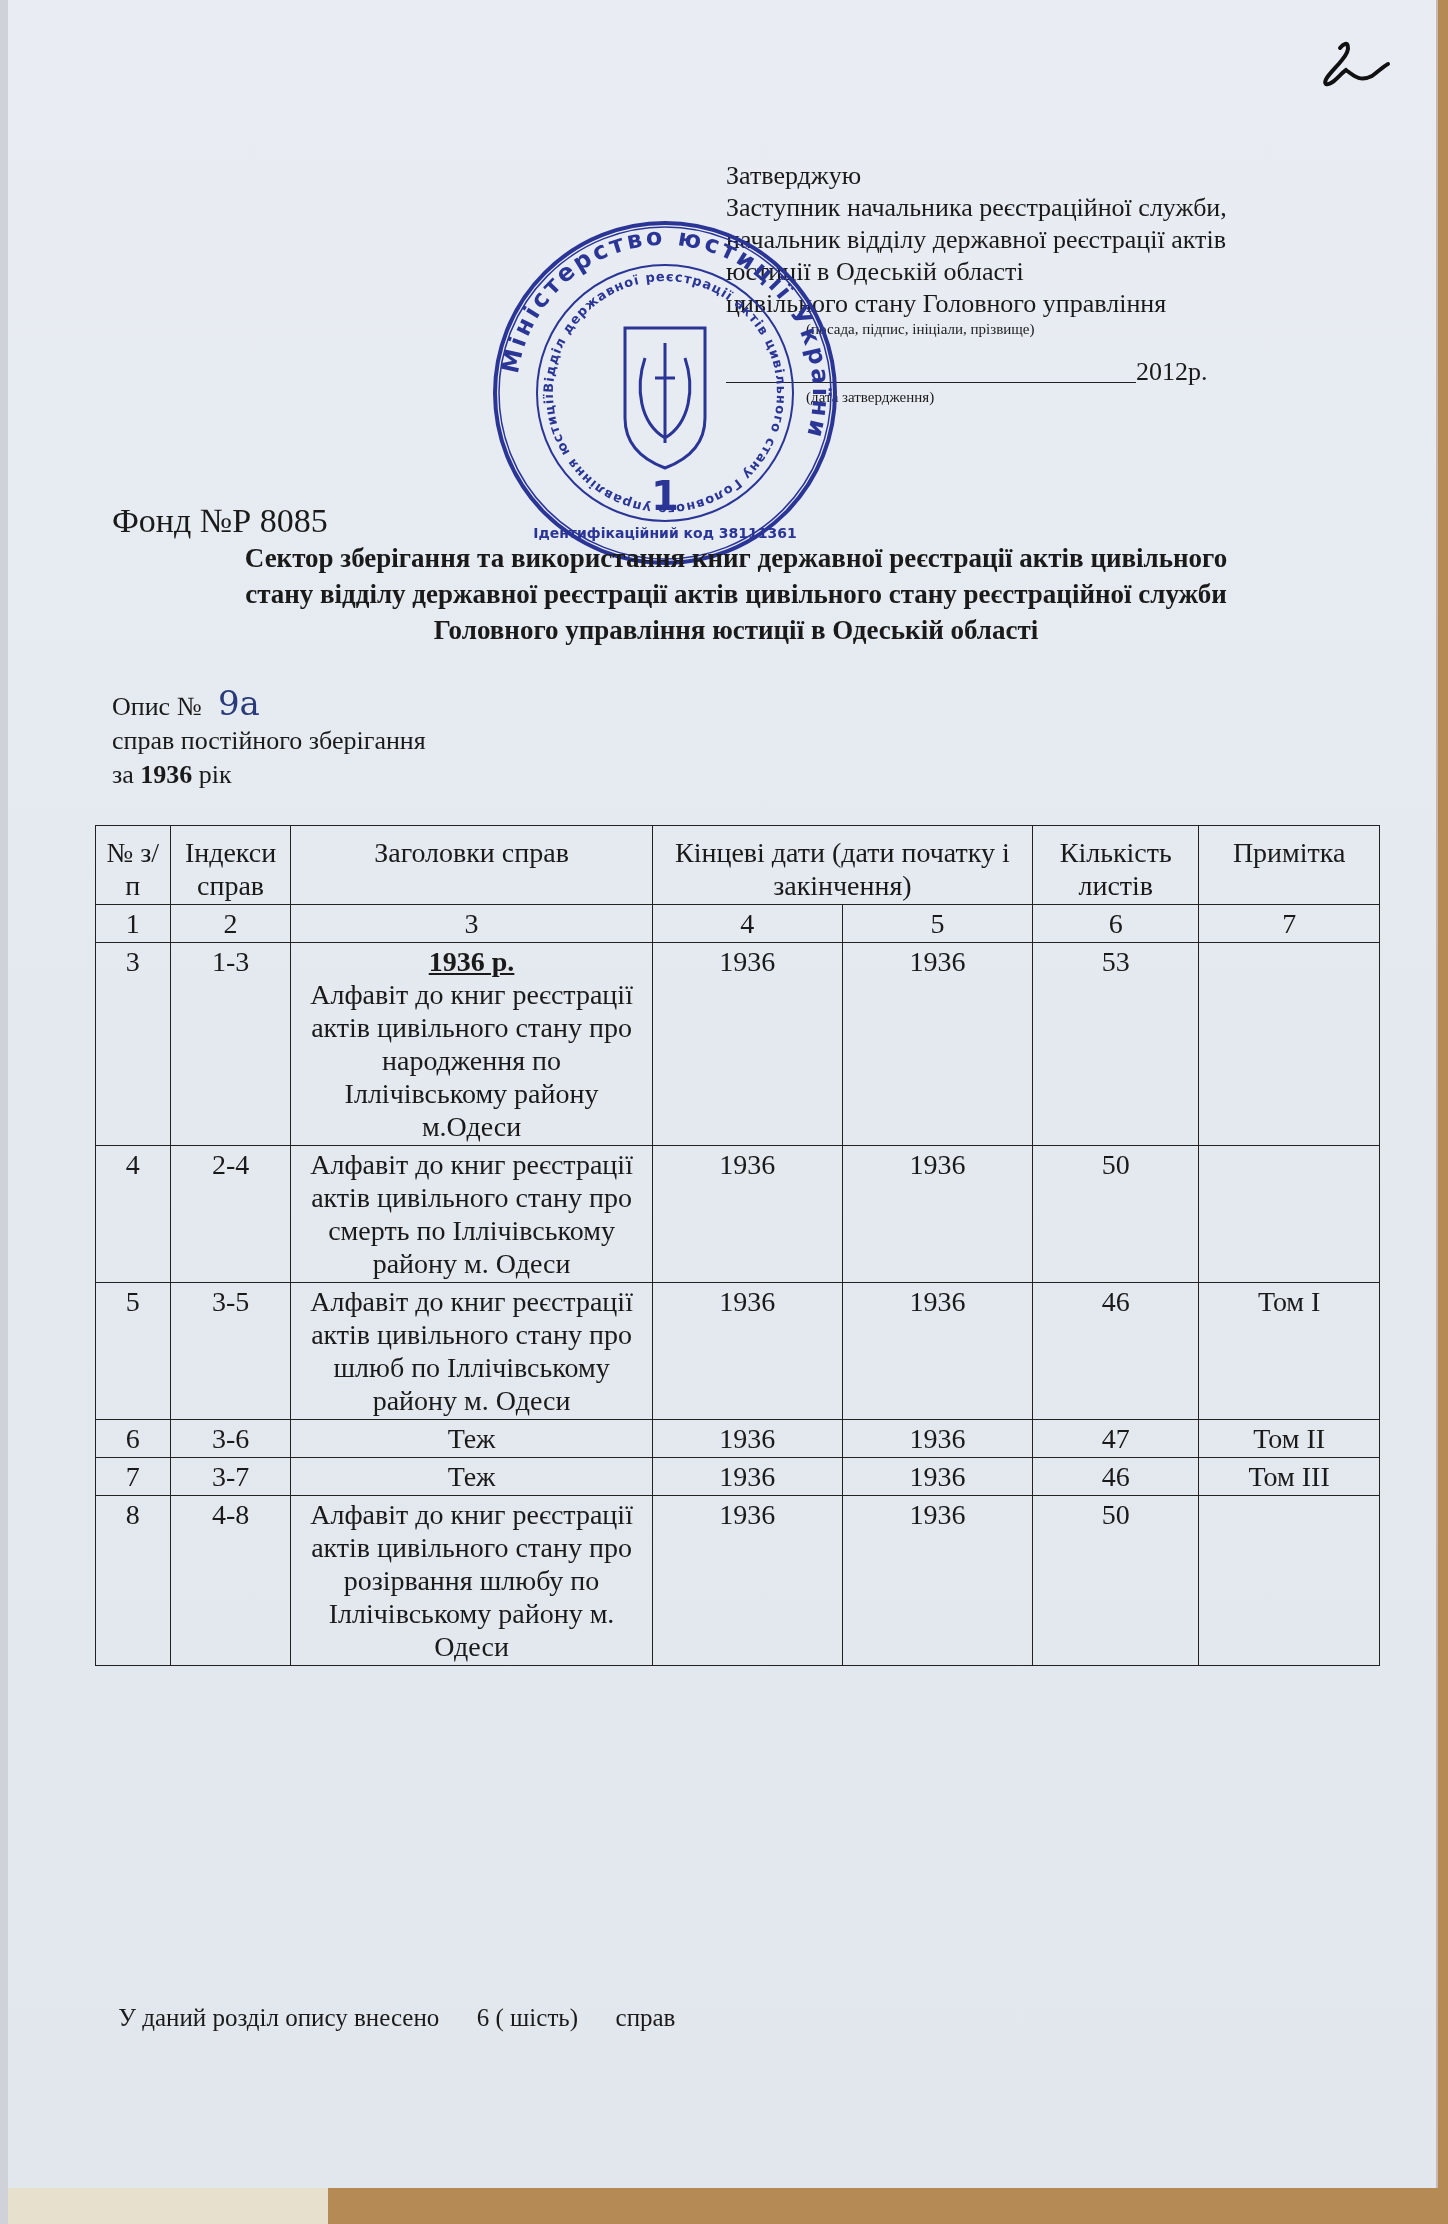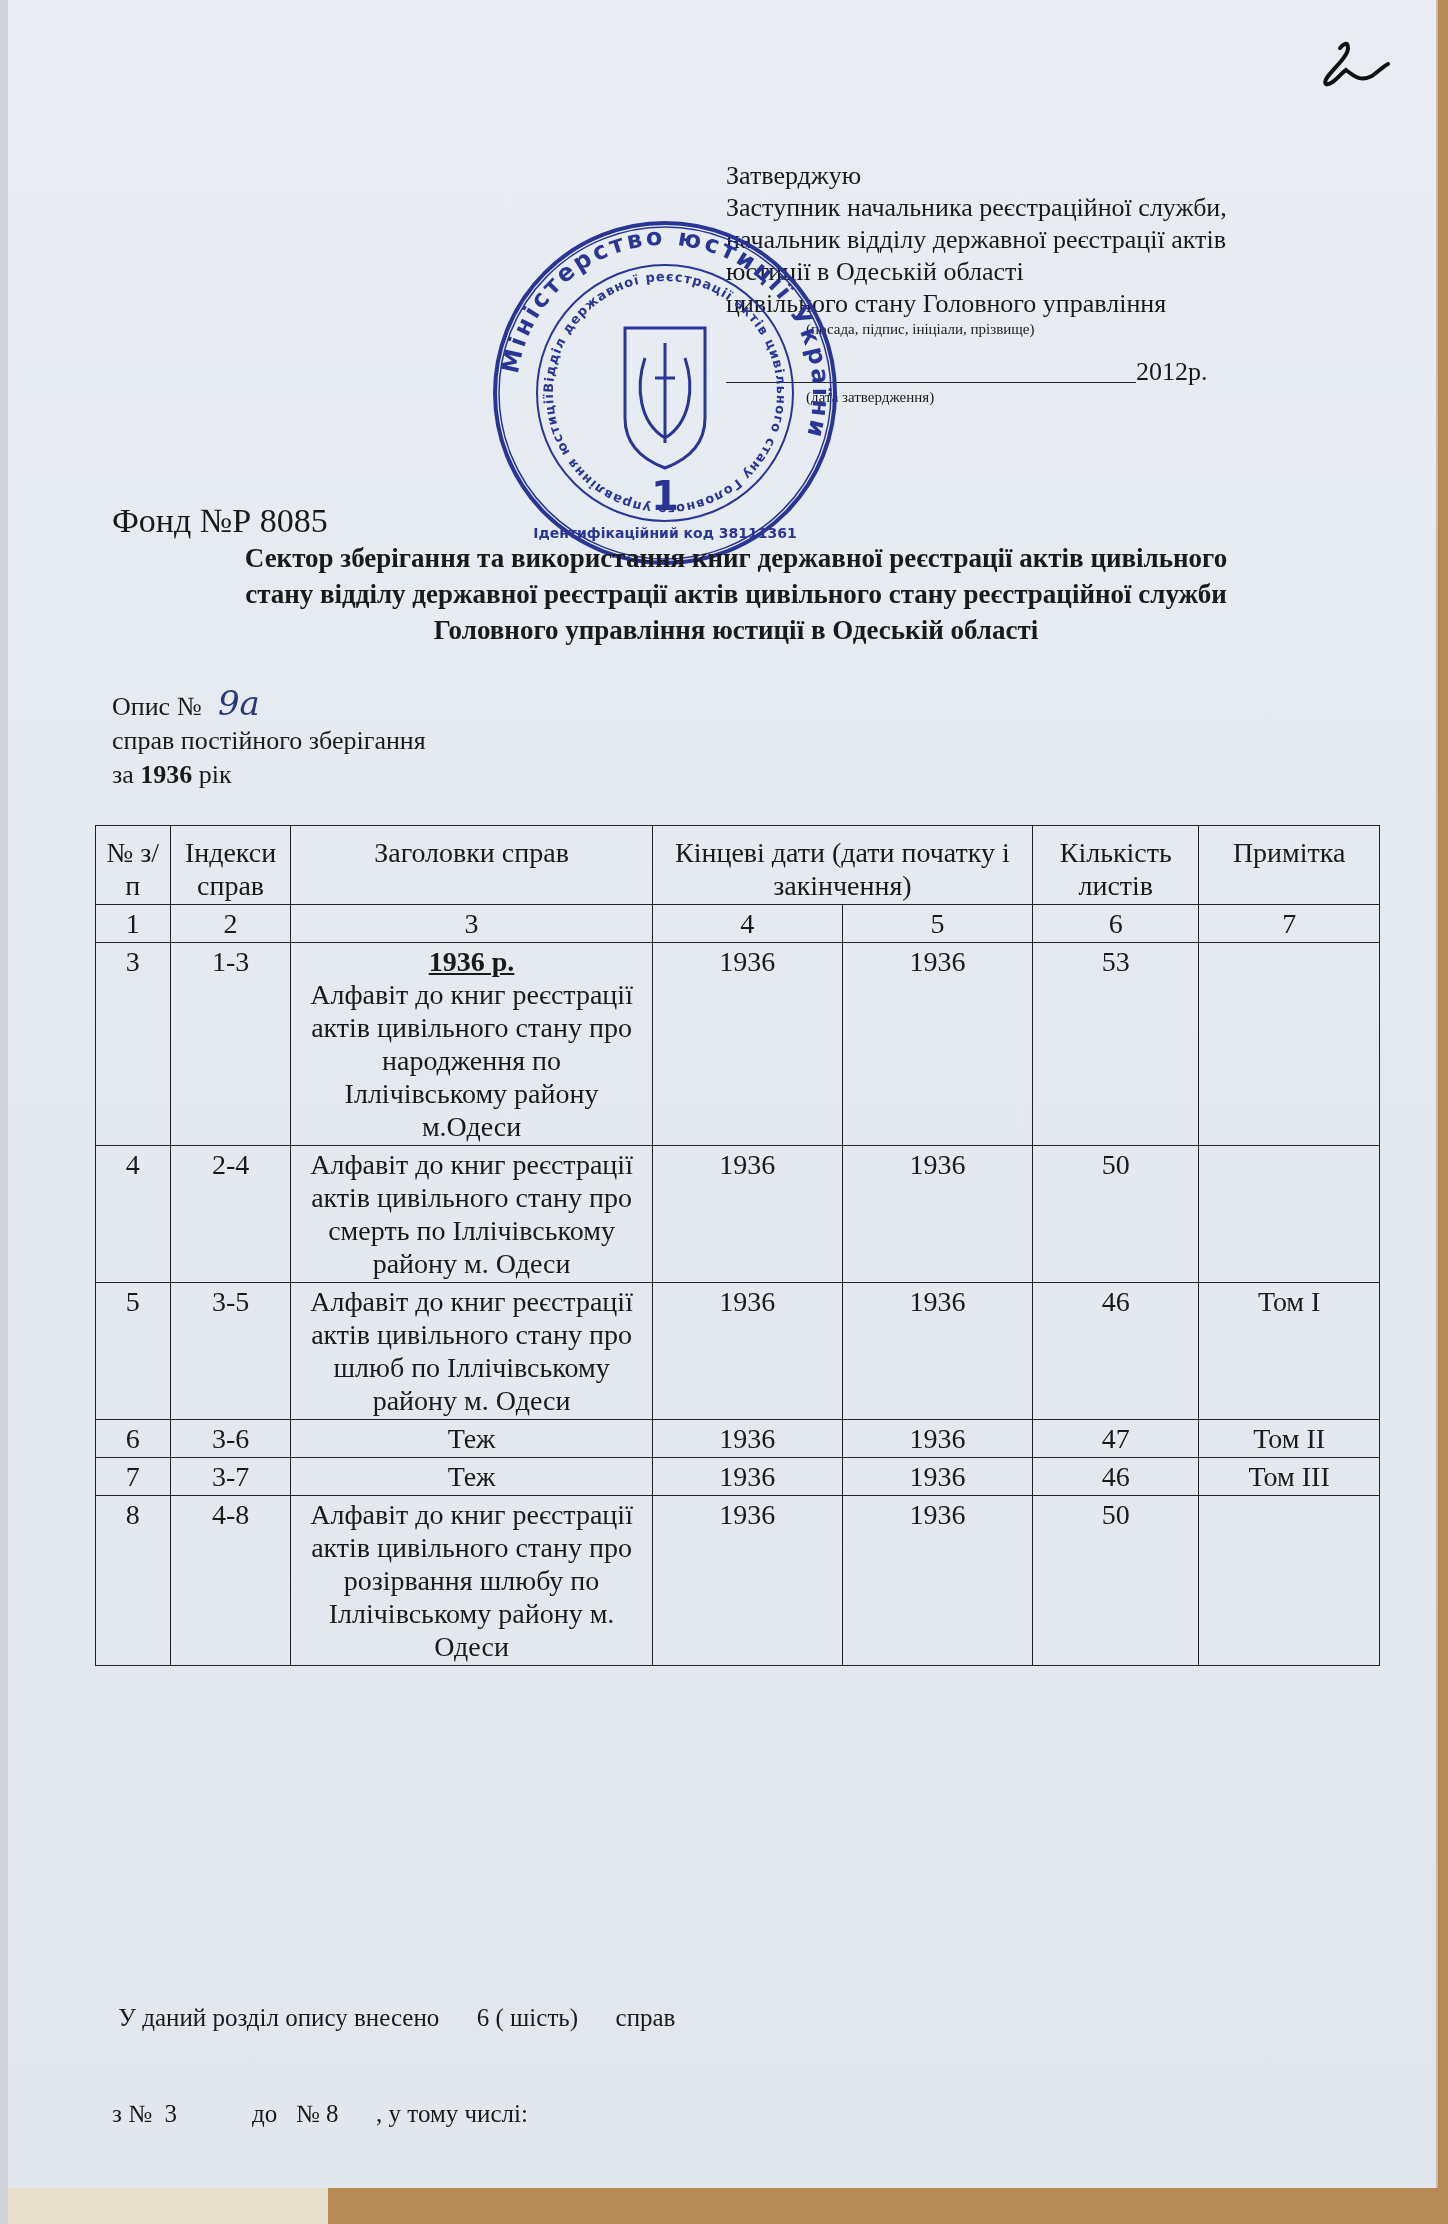--- a/index.html
+++ b/index.html
@@ -46,21 +46,21 @@
   }
   .fond { position: absolute; left: 112px; top: 502px; font-size: 34px; text-align: right; }
   .section-title {
     position: absolute; left: 140px; top: 540px; width: 1180px;
     text-align: center; font-size: 27px; line-height: 36px; font-weight: bold;
   }
   .section-title span { text-decoration-thickness: 2px; margin-left: 12px; }
   .opys {
     position: absolute; left: 112px; top: 686px; font-size: 26px; line-height: 34px;
   }
-  .opys .hand { font-family: "DejaVu Serif", serif; font-style: italic; color: #2a3a78; font-size: 34px; margin-left: 10px; }
+  .opys .hand { font-family: "DejaVu Serif", serif; color: #2a3a78; font-size: 34px; margin-left: 10px; }
   .opys b { font-weight: bold; }
   table.inventory {
     position: absolute; left: 95px; top: 825px; width: 1285px;
     border-collapse: collapse; font-size: 28px; line-height: 33px;
   }
   table.inventory td, table.inventory th {
     border: 1.5px solid #222; text-align: center; vertical-align: top;
     padding: 2px 4px; font-weight: normal;
   }
   table.inventory th { vertical-align: top; padding-top: 10px; }
@@ -225,14 +225,13 @@
         <td>1936</td>
         <td>1936</td>
         <td>50</td>
         <td></td>
       </tr>
     </tbody>
 </table>
 
 <div class="summary">
   <div> У даний розділ опису внесено      6 ( шість)      справ</div>
-  <div>з №  3            до   № 8      , у тому числі:</div>
 </div>
 
 </body></html>

